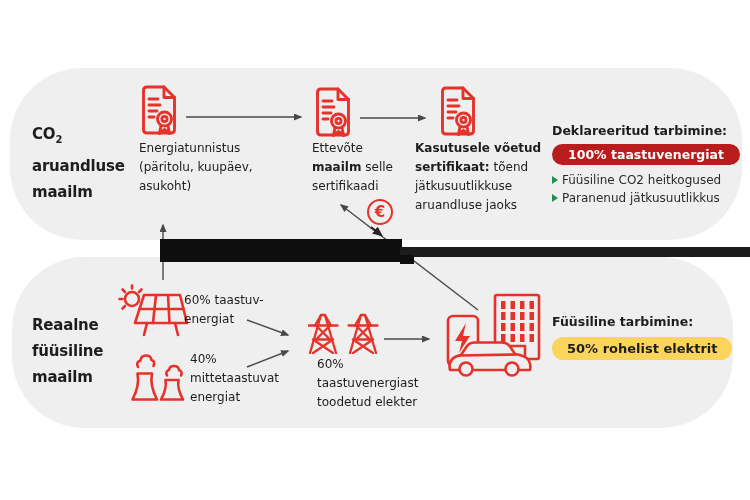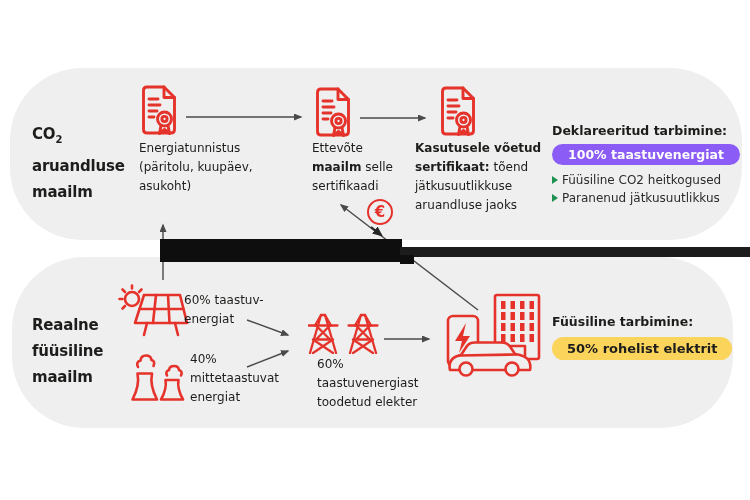--- a/index.html
+++ b/index.html
@@ -9,21 +9,21 @@
   .panel-top{left:10px;top:68px;width:732px;height:172px;}
   .panel-bottom{left:12px;top:257px;width:721px;height:171px;}
   .world-title{position:absolute;font-size:15px;font-weight:bold;line-height:26px;letter-spacing:-0.2px;}
   .world-title sub{font-size:10px;}
   .lbl{position:absolute;font-size:12px;line-height:19px;}
   .lbl .ln{display:block;}
   .b{font-weight:bold;}
   .icon{position:absolute;}
   .blockhead{font-size:12.5px;font-weight:bold;}
   .pill{display:inline-block;border-radius:13px;font-weight:bold;white-space:nowrap;}
-  .pill-green{background:#8b5cf6;color:#ffffff;font-size:12.5px;padding:3px 16px;margin-top:6px;}
+  .pill-green{background:#b91c1c;color:#ffffff;font-size:12.5px;padding:3px 16px;margin-top:6px;}
   .pill-yellow{background:#fbd45c;color:#1d1d1b;font-size:13px;padding:4px 15px;margin-top:8px;}
   .bullets{margin-top:6px;}
   .bullet{display:flex;align-items:flex-start;font-size:12px;line-height:18px;color:#2b2b2b;}
   .tri{width:0;height:0;border-top:4px solid transparent;border-bottom:4px solid transparent;
        border-left:6px solid #1e9150;margin:5px 4px 0 0;flex:0 0 auto;}
   .euro-badge{position:absolute;left:367px;top:199px;width:26px;height:26px;border:2.5px solid #e5332b;
        border-radius:50%;background:#efefef;color:#e5332b;font-weight:bold;font-size:15px;
        display:flex;align-items:center;justify-content:center;box-sizing:border-box;}
   .overlay{position:absolute;left:0;top:0;}
   .z1{z-index:1}.z2{z-index:2}.z3{z-index:3}

